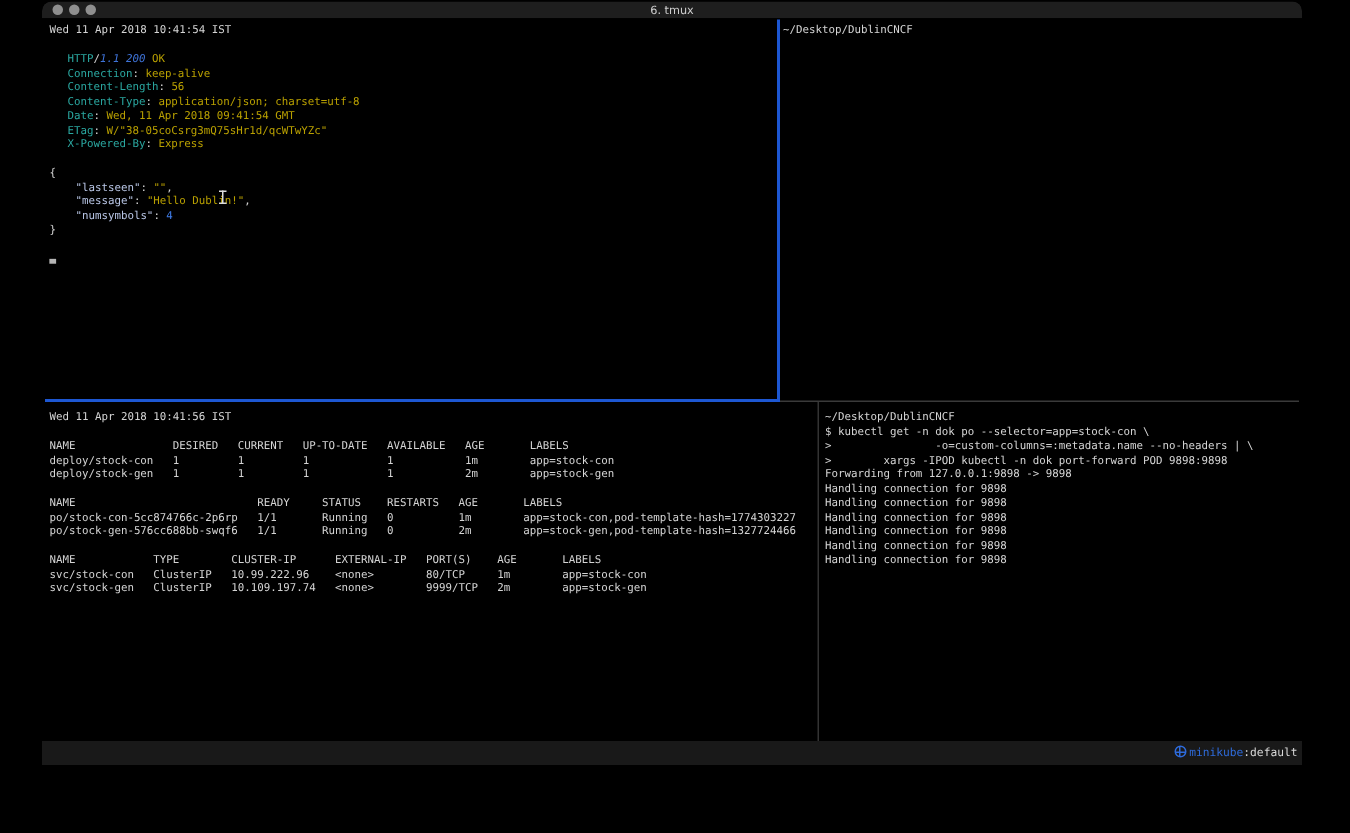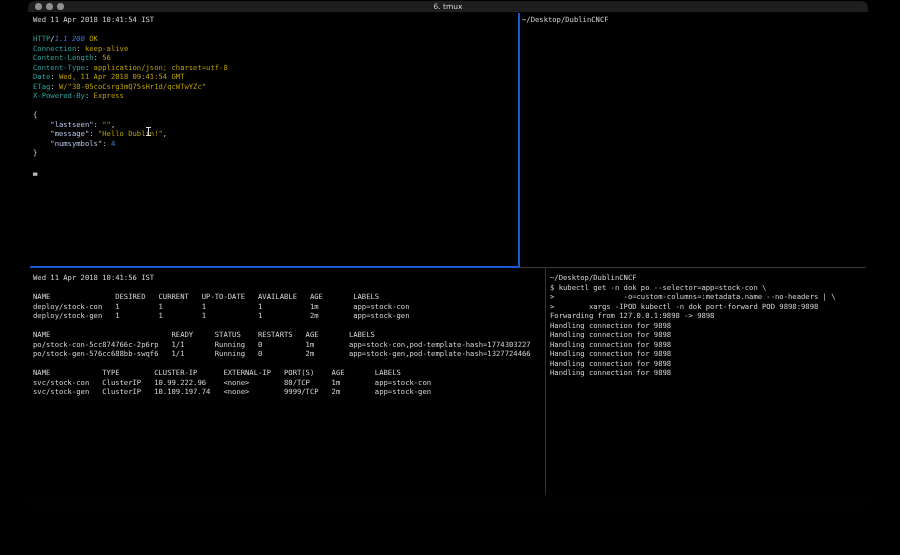--- a/index.html
+++ b/index.html
@@ -31,21 +31,21 @@
   #pane-tr { left:492px; top:0;   width:348px; height:254px; padding:2px 0 0 2px; }
   #pane-bl { left:0;   top:256px; width:516px; height:225px; padding:4px 0 0 5px; }
   #pane-br { left:519px; top:256px; width:321px; height:225px; padding:4px 0 0 3px; }
 
   .border-v-top    { position:absolute; left:490px; top:0;     width:2px; height:255px; background:#1d57d2; }
   .border-h-left   { position:absolute; left:2px;   top:253px; width:490px; height:2px; background:#1d57d2; }
   .border-h-right  { position:absolute; left:492px; top:254px; width:346px; height:1px; background:#3a3a3a; }
   .border-v-bottom { position:absolute; left:517px; top:255px; width:1px; height:226px; background:#333; }
 
   .c-fg     { color:#d4d4d4; }
-  .c-cyan   { color:#2aa7a0; }
+  .c-cyan   { color:#2aa7a0;margin-left:12px; }
   .c-yellow { color:#b9a000; }
   .c-blue   { color:#3e73d8;font-style:italic; }
   .c-key    { color:#b9c6e6; }
   .c-num    { color:#3f7ce8; }
   .c-cursor { color:#b5b5b5; }
 
   .ibeam { position:absolute; left:118px; top:113px; width:5px; height:11px; }
   .ibeam::before {
     content:""; position:absolute; left:2px; top:1px; bottom:1px; width:1px; background:#dcdcdc;
   }
@@ -94,14 +94,18 @@
     <div class="pane" id="pane-br"><div>~/Desktop/DublinCNCF</div><div>$ kubectl get -n dok po --selector=app=stock-con \</div><div>&gt;                -o=custom-columns=:metadata.name --no-headers | \</div><div>&gt;        xargs -IPOD kubectl -n dok port-forward POD 9898:9898</div><div>Forwarding from 127.0.0.1:9898 -&gt; 9898</div><div>Handling connection for 9898</div><div>Handling connection for 9898</div><div>Handling connection for 9898</div><div>Handling connection for 9898</div><div>Handling connection for 9898</div><div>Handling connection for 9898</div></div>
 
     <div class="border-v-top"></div>
     <div class="border-h-left"></div>
     <div class="border-h-right"></div>
     <div class="border-v-bottom"></div>
 
     <div class="ibeam"></div>
   </div>
 
+  <div class="status">
+    
+    <span class="status-right"><span class="helm-icon"></span><span class="ctx-name">minikube</span><span class="ctx-suffix">:default</span></span>
+  </div>
 
 </div>
 
 </body></html>

